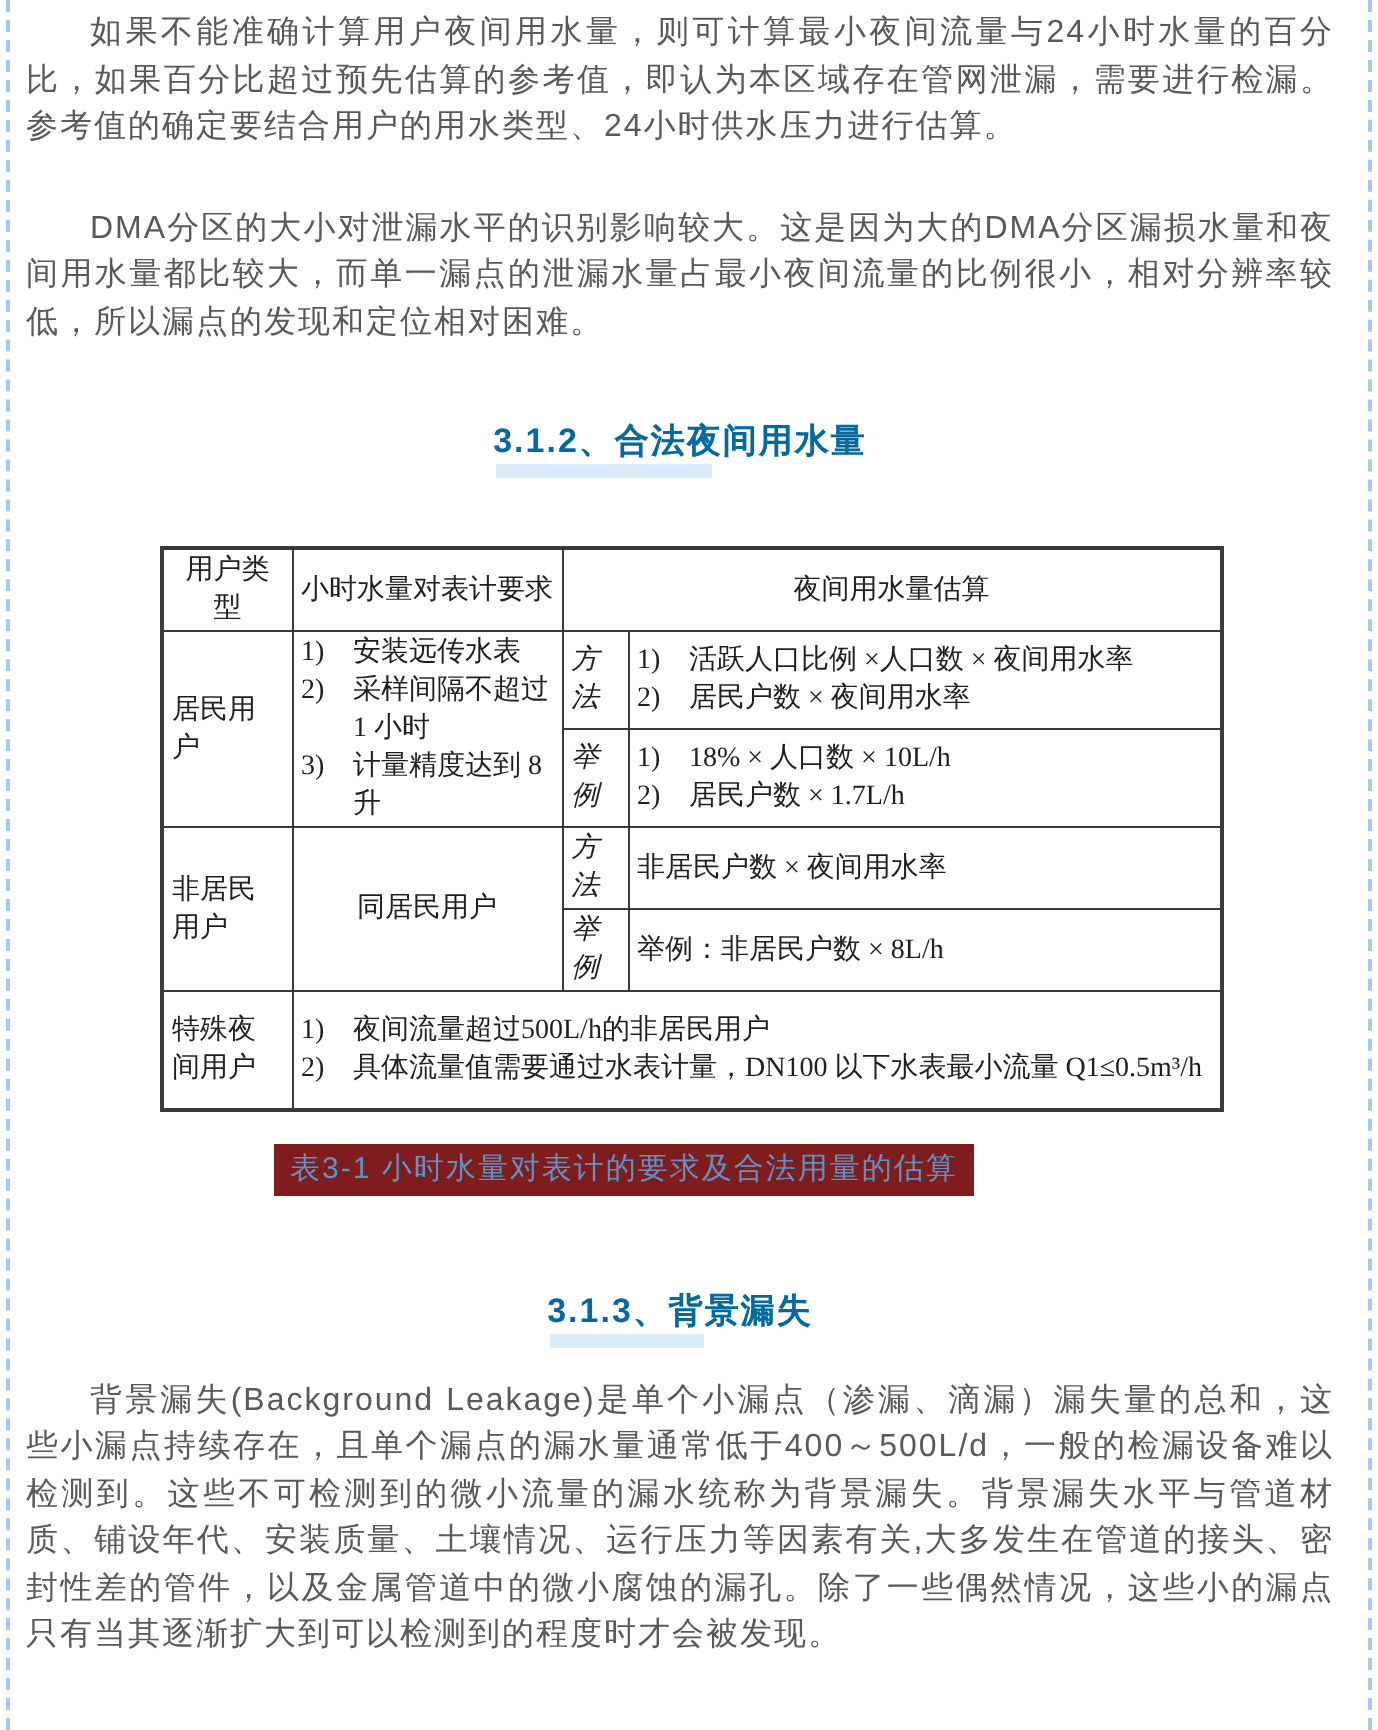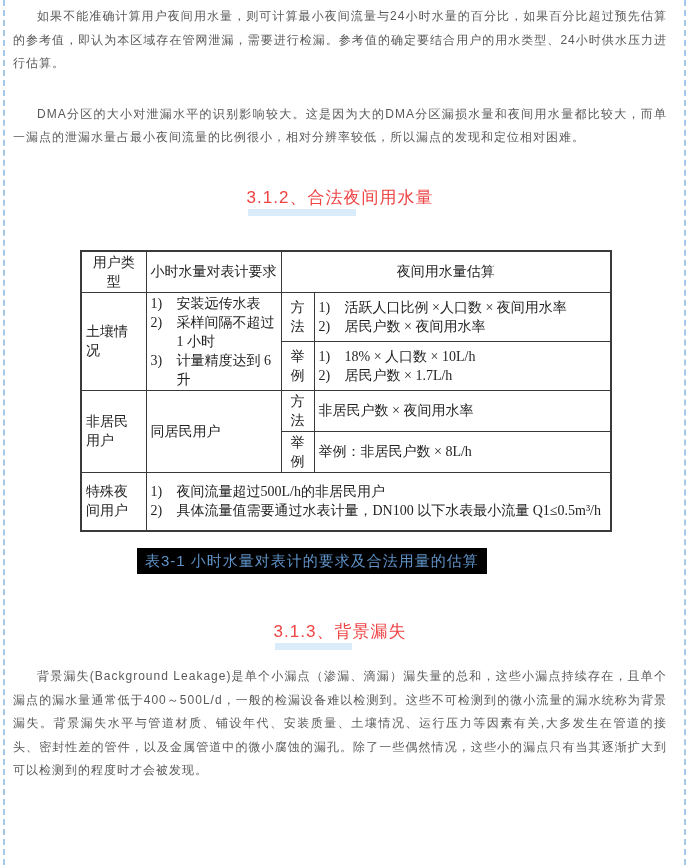--- a/index.html
+++ b/index.html
@@ -15,35 +15,35 @@
     height: 865px;
     margin: 0 3px;
     border-left: 2px dashed #a6c9e8;
     border-right: 2px dashed #a6c9e8;
     overflow: hidden;
   }
   .content { padding: 5px 17px 0 8px; }
 
   p.para {
     margin: 0 0 27px 0;
-    font-size: 12px;
+    font-size: 16px;
     line-height: 23.5px;
     letter-spacing: 1px;
     color: #595959;
     text-align: justify;
     text-indent: 2em;
   }
 
   h3.heading {
     margin: 38px 0 18px 0;
     text-align: center;
     font-size: 17px;
     line-height: 20px;
-    font-weight: normal;
-    color: #ef4444;
+    font-weight: bold;
+    color: #0369a1;
     letter-spacing: 1px;
   }
   .heading-inner { position: relative; display: inline-block; padding-bottom: 8px; }
   .heading-bar {
     position: absolute; left: 1px; bottom: 0;
     width: 58%; height: 7px;
     background: #daecf9;
   }
 
   table.lnc {
@@ -59,34 +59,34 @@
   }
   table.lnc th, table.lnc td {
     border: 1px solid #3a3a3a;
     padding: 1px 4px;
     vertical-align: middle;
     font-weight: normal;
   }
   table.lnc th { text-align: center; height: 22px; }
   .c-type { text-align: left; padding-left: 4px; }
   .c-req  { text-align: left; }
-  .c-req.center { text-align: left; }
-  .c-label { text-align: center; padding: 1px 1px; }
+  .c-req.center { text-align: center; }
+  .c-label { text-align: left; padding: 1px 1px; font-style: italic; }
   .c-est { text-align: left; }
   tr.r-tall  > td { height: 41px; }
   tr.r-short > td { height: 21px; }
   tr.r-spec  > td { height: 59px; }
   .tli { display: flex; align-items: flex-start; }
   .tn { flex: 0 0 26px; }
   .tt { flex: 1 1 auto; }
 
   .tcaption { margin: 16px 0 0 124px; font-size: 15px; line-height: 17px; }
   .tcaption span {
     display: inline-block;
-    background: #000000;
+    background: #7f1d1d;
     color: #5f93c8;
     letter-spacing: 1px;
     padding: 4px 8px 5px 8px;
   }
   p.last { margin-bottom: 0; }
 </style>
 </head>
 <body>
 
 <div class="page">
@@ -111,33 +111,33 @@
           <col style="width:33px">
           <col style="width:297px">
       </colgroup>
       <tbody>
           <tr>
         <th>用户类型</th>
         <th>小时水量对表计要求</th>
         <th colspan="2">夜间用水量估算</th>
       </tr>
       <tr class="r-tall">
-        <td rowspan="2" class="c-type">土壤情况</td>
+        <td rowspan="2" class="c-type">居民用户</td>
         <td rowspan="2" class="c-req">
           <div class="tli">
             <span class="tn">1)</span>
             <span class="tt">安装远传水表</span>
           </div>
           <div class="tli">
             <span class="tn">2)</span>
             <span class="tt">采样间隔不超过 1 小时</span>
           </div>
           <div class="tli">
             <span class="tn">3)</span>
-            <span class="tt">计量精度达到 6 升</span>
+            <span class="tt">计量精度达到 8 升</span>
           </div>
         </td>
         <td class="c-label">方法</td>
         <td class="c-est">
           <div class="tli">
             <span class="tn">1)</span>
             <span class="tt">活跃人口比例 ×人口数 × 夜间用水率</span>
           </div>
           <div class="tli">
             <span class="tn">2)</span>

